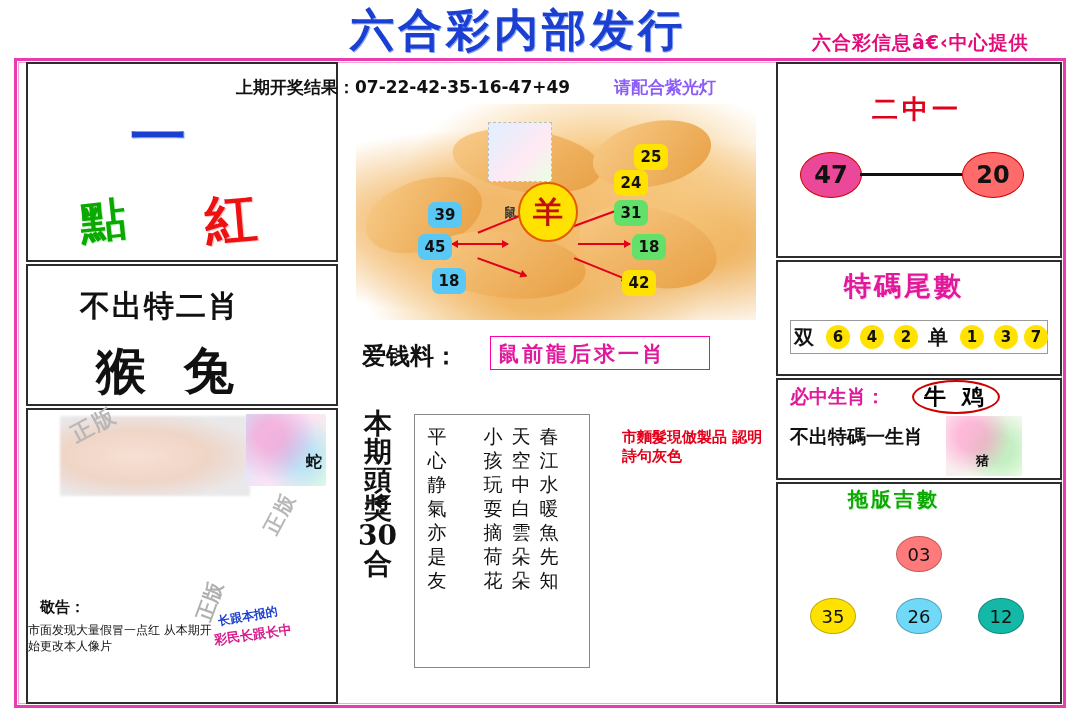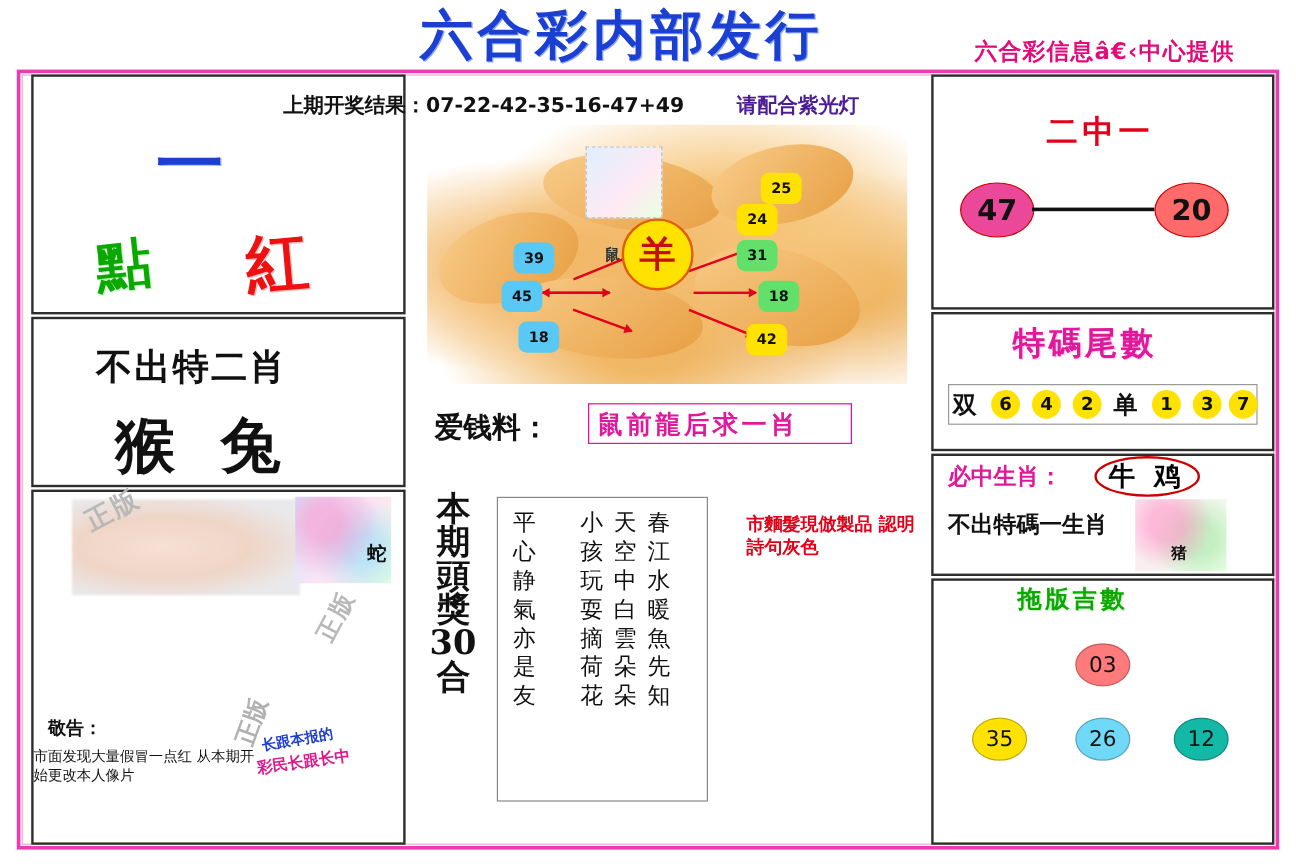--- a/index.html
+++ b/index.html
@@ -46,38 +46,38 @@
       radial-gradient(circle at 70% 60%, rgba(140,220,255,.55) 0 18%, rgba(255,255,255,0) 60%),
       linear-gradient(120deg,#cfe9ff,#ffe3f3 55%,#e8ffe0);}
   .snake-label{position:absolute;left:306px;top:452px;font-size:16px;font-weight:bold;color:#111;font-family:"DejaVu Serif",serif;}
   .notice-title{position:absolute;left:40px;top:598px;font-size:15px;font-weight:bold;color:#111;font-family:"DejaVu Sans",sans-serif;}
   .notice-body{position:absolute;left:28px;top:622px;width:190px;font-size:12px;line-height:16px;color:#111;font-family:"DejaVu Sans",sans-serif;}
   .follow-1{position:absolute;left:218px;top:608px;font-size:12px;color:#1b3fd0;font-weight:bold;transform:rotate(-10deg);font-family:"DejaVu Sans",sans-serif;}
   .follow-2{position:absolute;left:214px;top:626px;font-size:13px;color:#d81b8c;font-weight:bold;transform:rotate(-8deg);font-family:"DejaVu Sans",sans-serif;}
 
   
   .lastdraw{position:absolute;left:236px;top:76px;font-size:17px;font-weight:bold;color:#111;font-family:"DejaVu Sans",sans-serif;}
-  .uvnote{position:absolute;left:614px;top:76px;font-size:17px;font-weight:bold;color:#4c1d95;font-family:"DejaVu Sans",sans-serif;}
+  .uvnote{position:absolute;left:614px;top:76px;font-size:17px;font-weight:bold;color:#8b5cf6;font-family:"DejaVu Sans",sans-serif;}
 
   .dragon-area{position:absolute;left:356px;top:104px;width:400px;height:216px;}
   .dragon-art{position:absolute;left:0;top:0;width:400px;height:216px;
     background:
       radial-gradient(ellipse at 28% 55%, #f3b96b 0 16%, rgba(255,255,255,0) 55%),
       radial-gradient(ellipse at 62% 38%, #f6c77e 0 18%, rgba(255,255,255,0) 58%),
       radial-gradient(ellipse at 80% 62%, #eeb25e 0 14%, rgba(255,255,255,0) 52%),
       radial-gradient(ellipse at 45% 78%, #f0b866 0 16%, rgba(255,255,255,0) 56%),
       linear-gradient(180deg,#ffffff,#ffffff);}
   .dragon-swirl{position:absolute;border-radius:50%;background:linear-gradient(135deg,#f8cc8a,#e79d3f);opacity:.95;}
   .stamp{position:absolute;left:132px;top:18px;width:62px;height:58px;
     background:linear-gradient(135deg,#dff0ff,#ffe9f4 60%,#e9ffe3);border:1px dashed #bcbcbc;}
   .stamp-label{position:absolute;left:148px;top:100px;font-size:13px;font-weight:bold;color:#333;font-family:"DejaVu Serif",serif;}
 
   .ball{position:absolute;border-radius:50%;display:flex;align-items:center;justify-content:center;
     font-weight:bold;font-family:"DejaVu Sans",sans-serif;color:#111;}
-  .mini{width:34px;height:26px;border-radius:7px;font-size:12px;}
+  .mini{width:34px;height:26px;border-radius:7px;font-size:15px;}
   .m-blue{background:#59c8f5;}
   .m-green{background:#63e06a;}
   .m-yellow{background:#ffe200;}
   .center-circle{position:absolute;left:162px;top:78px;width:56px;height:56px;border-radius:50%;
     background:#ffe200;border:2px solid #e05d00;display:flex;align-items:center;justify-content:center;
     font-size:30px;font-weight:bold;color:#c01010;font-family:"DejaVu Serif",serif;}
 
   .arrow{position:absolute;background:#e2001a;height:2px;}
   .arrow:after{content:"";position:absolute;right:-1px;top:-3px;border-left:7px solid #e2001a;border-top:4px solid transparent;border-bottom:4px solid transparent;}
   .arrow.rev:after{content:"";position:absolute;left:-1px;right:auto;top:-3px;border-right:7px solid #e2001a;border-left:0;border-top:4px solid transparent;border-bottom:4px solid transparent;}

